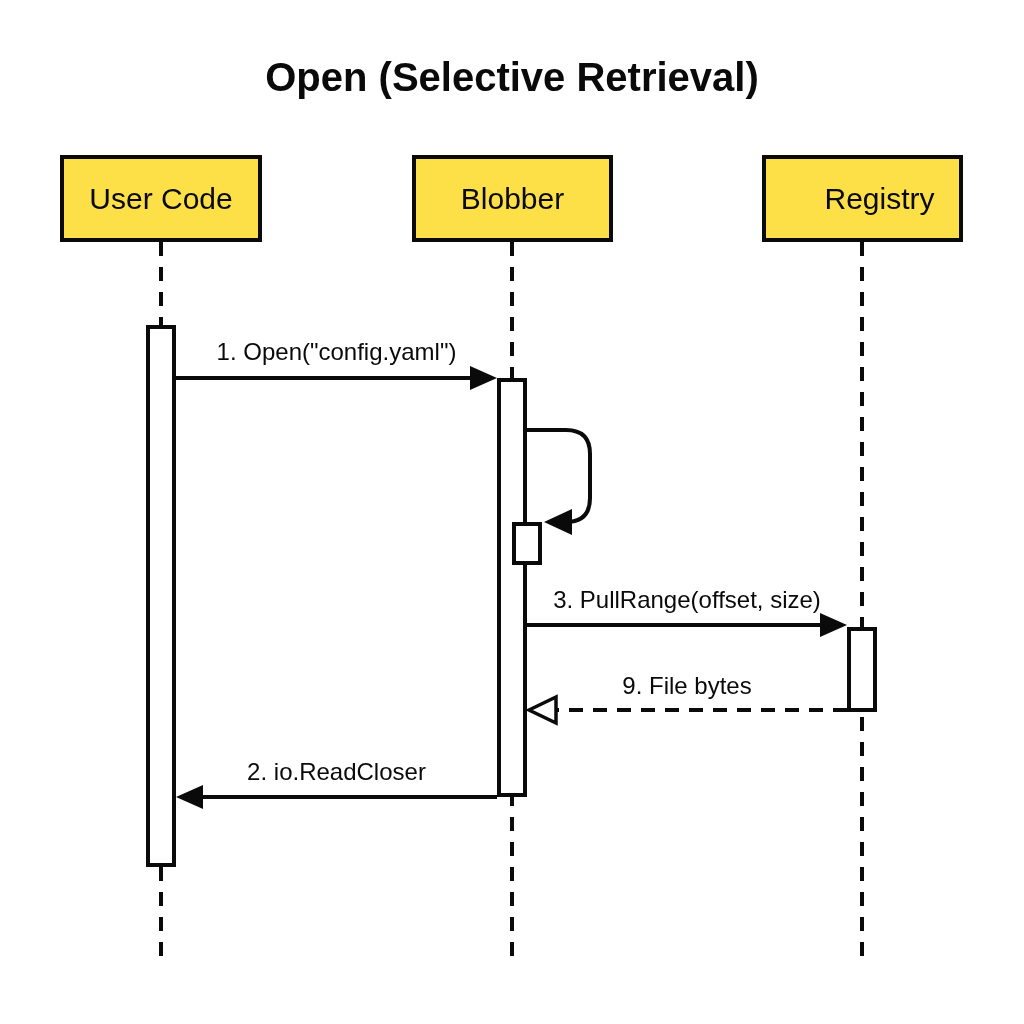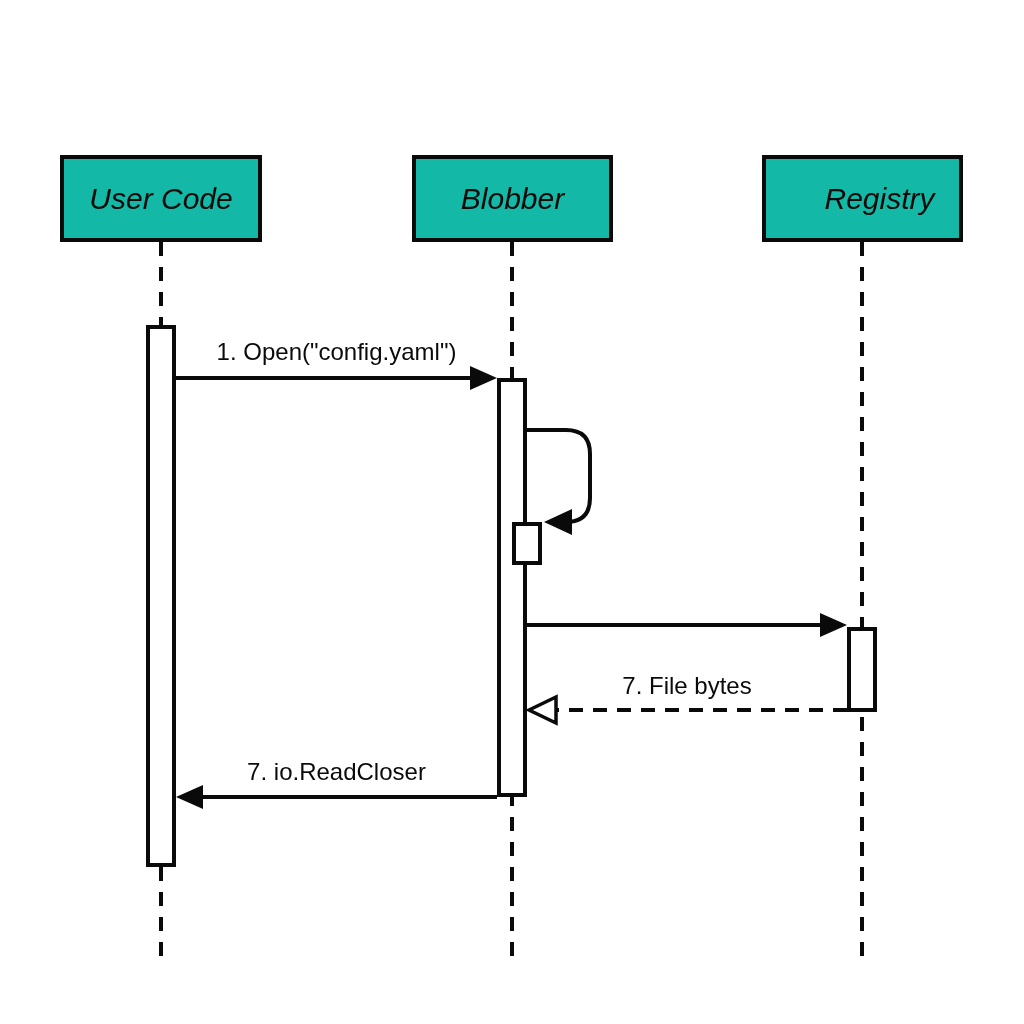--- a/index.html
+++ b/index.html
@@ -19,27 +19,26 @@
     width: 100%;
     text-align: center;
     font-size: 40px;
     font-weight: bold;
   }
   .pbox {
     position: absolute;
     top: 155px;
     height: 87px;
     border: 4px solid #0a0a0a;
-    background: #14b8a6;
+    background: #fde047;
     box-sizing: border-box;
     display: flex;
     align-items: center;
     justify-content: center;
     font-size: 30px;
-    font-style: italic;
   }
   #pbox-user     { left: 60px;  width: 202px; }
   #pbox-blobber  { left: 412px; width: 201px; }
   #pbox-registry { left: 762px; width: 201px; padding-left: 34px; }
   #gfx { position: absolute; top: 0; left: 0; }
   .msg-label {
     position: absolute;
     font-size: 24px;
     white-space: nowrap;
   }
@@ -48,20 +47,21 @@
   #lbl2 { left: 600px; top: 446px; line-height: 31px; }
   #lbl3 { left: 527px; width: 320px; top: 586px; }
   #lbl4 { left: 527px; width: 320px; top: 672px; }
   #lbl5 { left: 176px; width: 321px; top: 758px; }
 </style>
 </head>
 <body>
 
 <div id="canvas">
 
+  <div class="title">Open (Selective Retrieval)</div>
 
   <svg id="gfx" width="1024" height="1024" viewBox="0 0 1024 1024">
 
     <line x1="161" y1="242" x2="161" y2="960" stroke="#0a0a0a" stroke-width="4" stroke-dasharray="14 11"></line>
     <line x1="512" y1="242" x2="512" y2="960" stroke="#0a0a0a" stroke-width="4" stroke-dasharray="14 11"></line>
     <line x1="862" y1="242" x2="862" y2="960" stroke="#0a0a0a" stroke-width="4" stroke-dasharray="14 11"></line>
 
     <rect x="148" y="327" width="26" height="538" fill="#ffffff" stroke="#0a0a0a" stroke-width="4"></rect>
     <rect x="499" y="380" width="26" height="415" fill="#ffffff" stroke="#0a0a0a" stroke-width="4"></rect>
     <rect x="849" y="629" width="26" height="81" fill="#ffffff" stroke="#0a0a0a" stroke-width="4"></rect>
@@ -97,16 +97,17 @@
     <span>User Code</span>
   </div>
   <div class="pbox" id="pbox-blobber">
     <span>Blobber</span>
   </div>
   <div class="pbox" id="pbox-registry">
     <span>Registry</span>
   </div>
 
   <div class="msg-label ctr" id="lbl1">1. Open("config.yaml")</div>
-  <div class="msg-label ctr" id="lbl4">7. File bytes</div>
-  <div class="msg-label ctr" id="lbl5">7. io.ReadCloser</div>
+  <div class="msg-label ctr" id="lbl3">3. PullRange(offset, size)</div>
+  <div class="msg-label ctr" id="lbl4">9. File bytes</div>
+  <div class="msg-label ctr" id="lbl5">2. io.ReadCloser</div>
 
 </div>
 
 </body></html>

